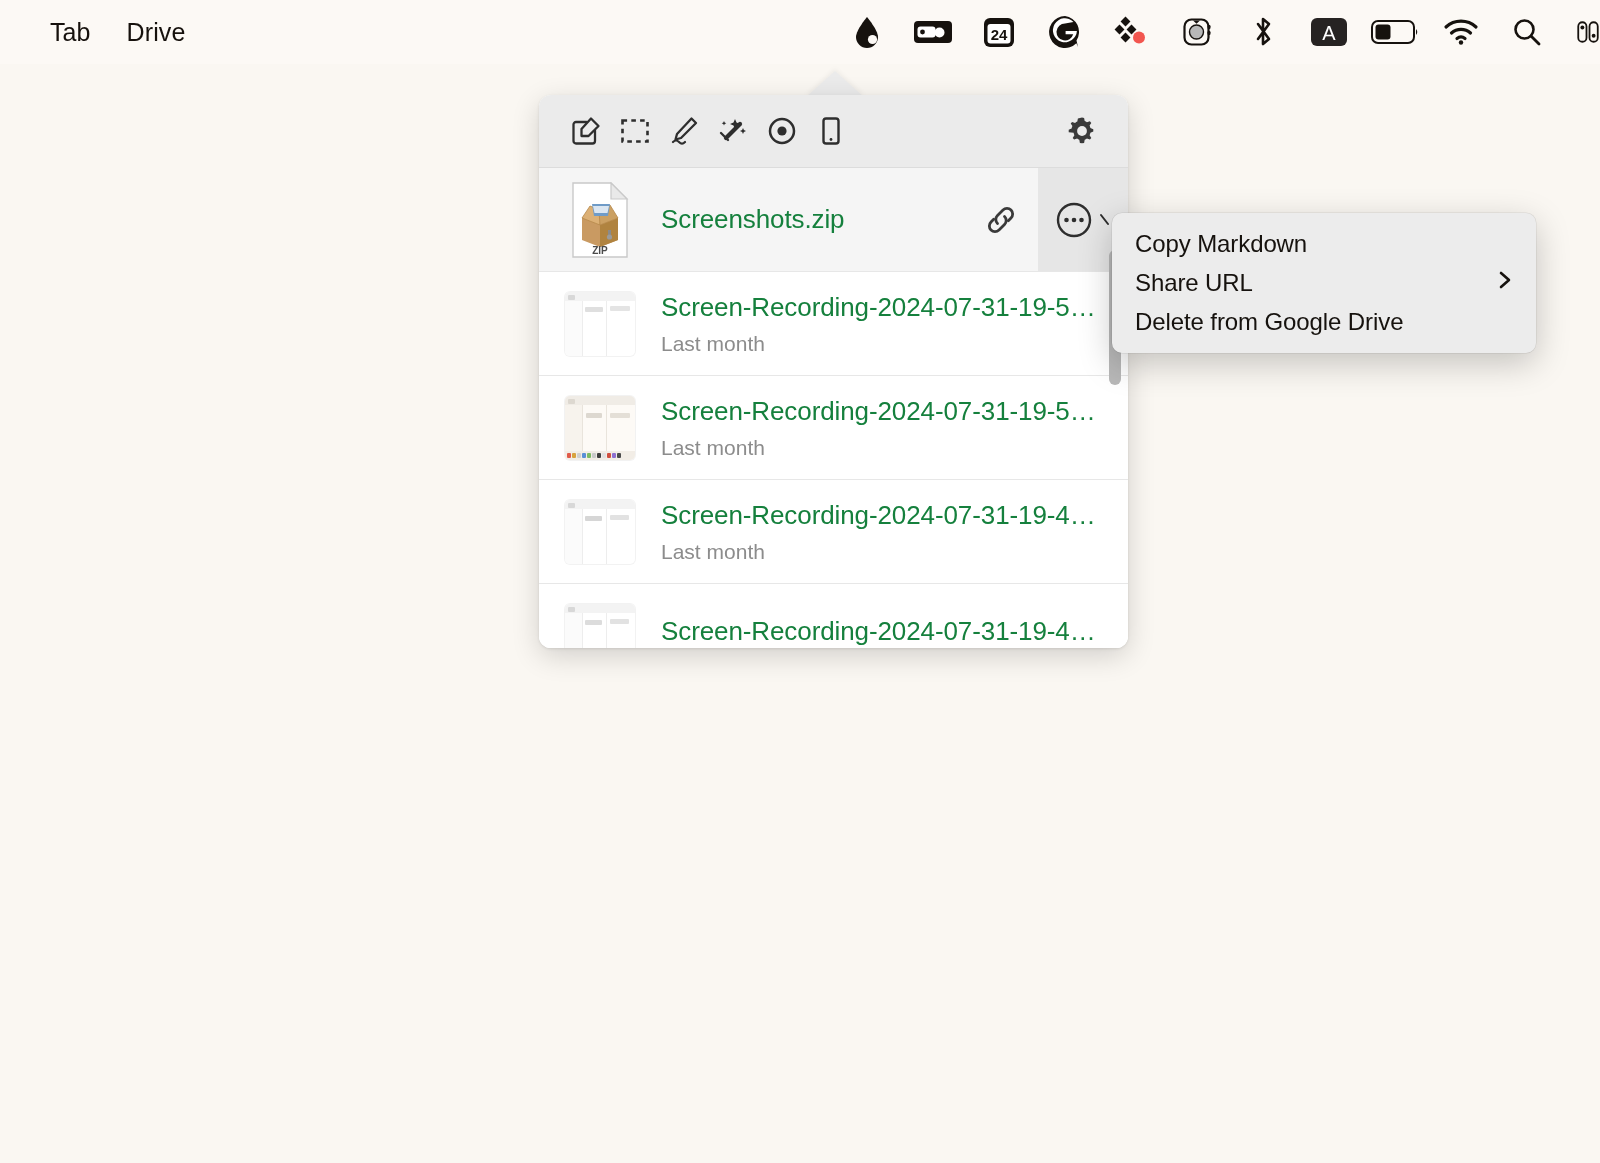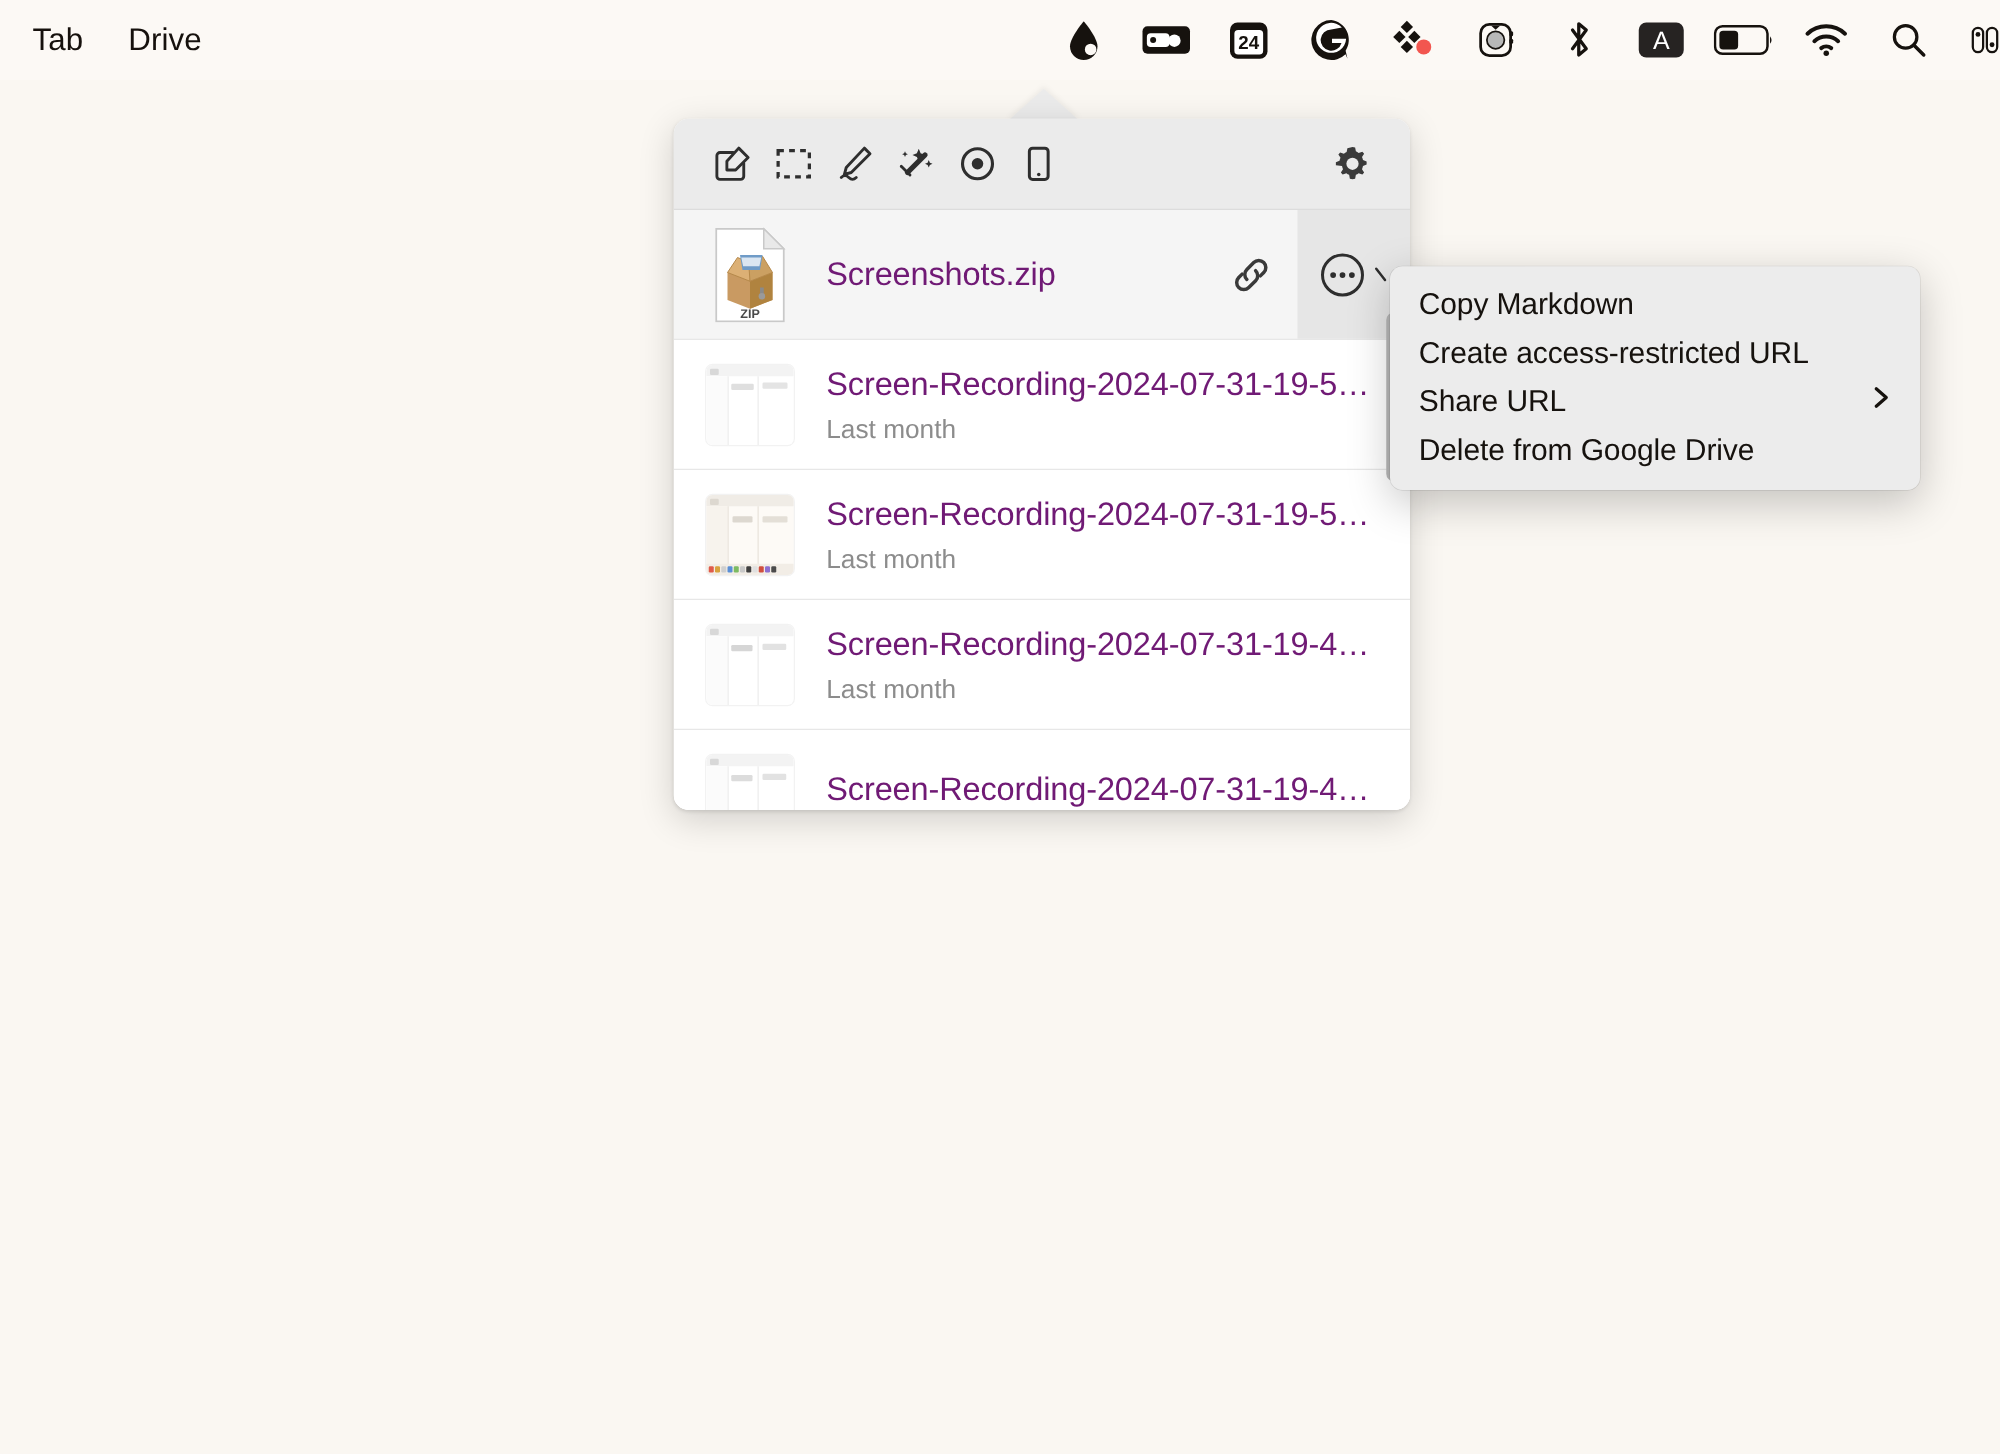--- a/index.html
+++ b/index.html
@@ -15,21 +15,21 @@
     background: #faf7f2;
   }
 
   
   #menubar {
     position: absolute; top: 0; left: 0;
     width: 1600px; height: 64px;
     background: #fcf9f5;
     display: flex; align-items: center;
   }
-  .mb-left { display: flex; align-items: flex-start; padding-left: 8px; }
+  .mb-left { display: flex; align-items: flex-start; padding-left: 8px; margin-left: 24px; }
   .mb-item {
     font-size: 25px; color: #16110d;
     padding: 0 18px; letter-spacing: .1px;
     line-height: 64px;
   }
   .mb-right {
     margin-left: auto; display: flex; align-items: flex-start;
     padding-right: 0px;
   }
   .mb-icon {
@@ -86,21 +86,21 @@
     background: #ffffff;
   }
   .row.selected { background: #f5f5f5; }
   .thumb-wrap {
     width: 74px; height: 78px;
     display: flex; align-items: center; justify-content: center;
     flex: 0 0 74px;
   }
   .meta { flex: 1; min-width: 0; padding-left: 24px; }
   .fname {
-    font-size: 26px; color: #701a75;
+    font-size: 26px; color: #15803d;
     white-space: nowrap; overflow: hidden;
     text-overflow: ellipsis;
     max-width: 443px;
     letter-spacing: -.1px;
   }
   .fdate {
     font-size: 21px; color: #8c8c8c;
     margin-top: 9px;
   }
   .row-actions {
@@ -492,23 +492,20 @@
         <div id="scrollthumb"></div>
       </div>
     </div>
   </div>
 
   <div id="ctxmenu">
     <div class="ctx-item">
       <span>Copy Markdown</span>
     </div>
     <div class="ctx-item">
-      <span>Create access-restricted URL</span>
-    </div>
-    <div class="ctx-item">
       <span>Share URL</span>
       <span class="ctx-chev">
         <svg width="18" height="24" viewBox="0 0 18 24">
           <path d="M5 5 L13 12 L5 19" fill="none" stroke="#16120e" stroke-width="2.6" stroke-linecap="round" stroke-linejoin="round"></path>
         </svg>
       </span>
     </div>
     <div class="ctx-item">
       <span>Delete from Google Drive</span>
     </div>

